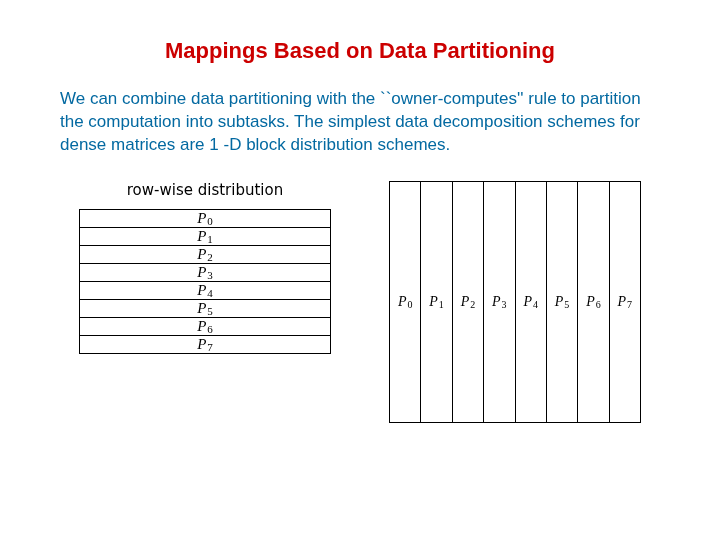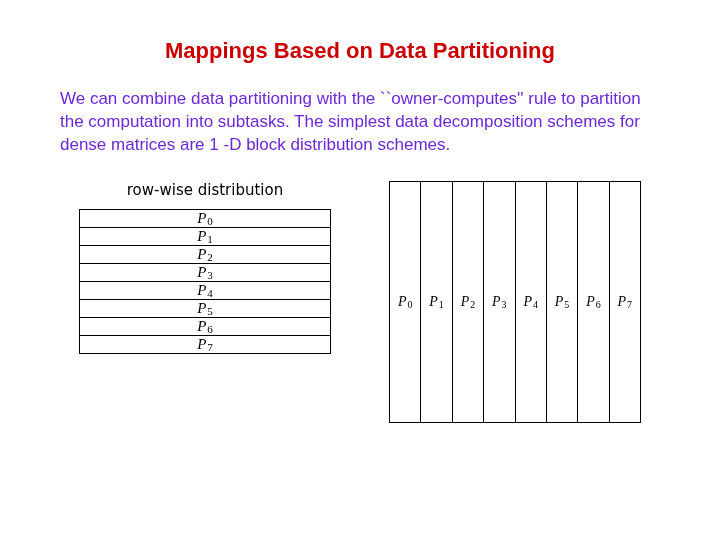--- a/index.html
+++ b/index.html
@@ -20,21 +20,21 @@
   .title {
     font-size: 22px;
     font-weight: bold;
     color: #cc0000;
     text-align: center;
     margin: 14px 0 24px 0;
   }
   .body-text {
     font-size: 17px;
     line-height: 1.35;
-    color: #6d28d9;
+    color: #0369a1;
     margin: 0 0 24px 0;
   }
   .diagrams {
     display: flex;
     justify-content: space-between;
     gap: 32px;
     padding: 0 6px;
   }
   .diagram {
     flex: 1;

